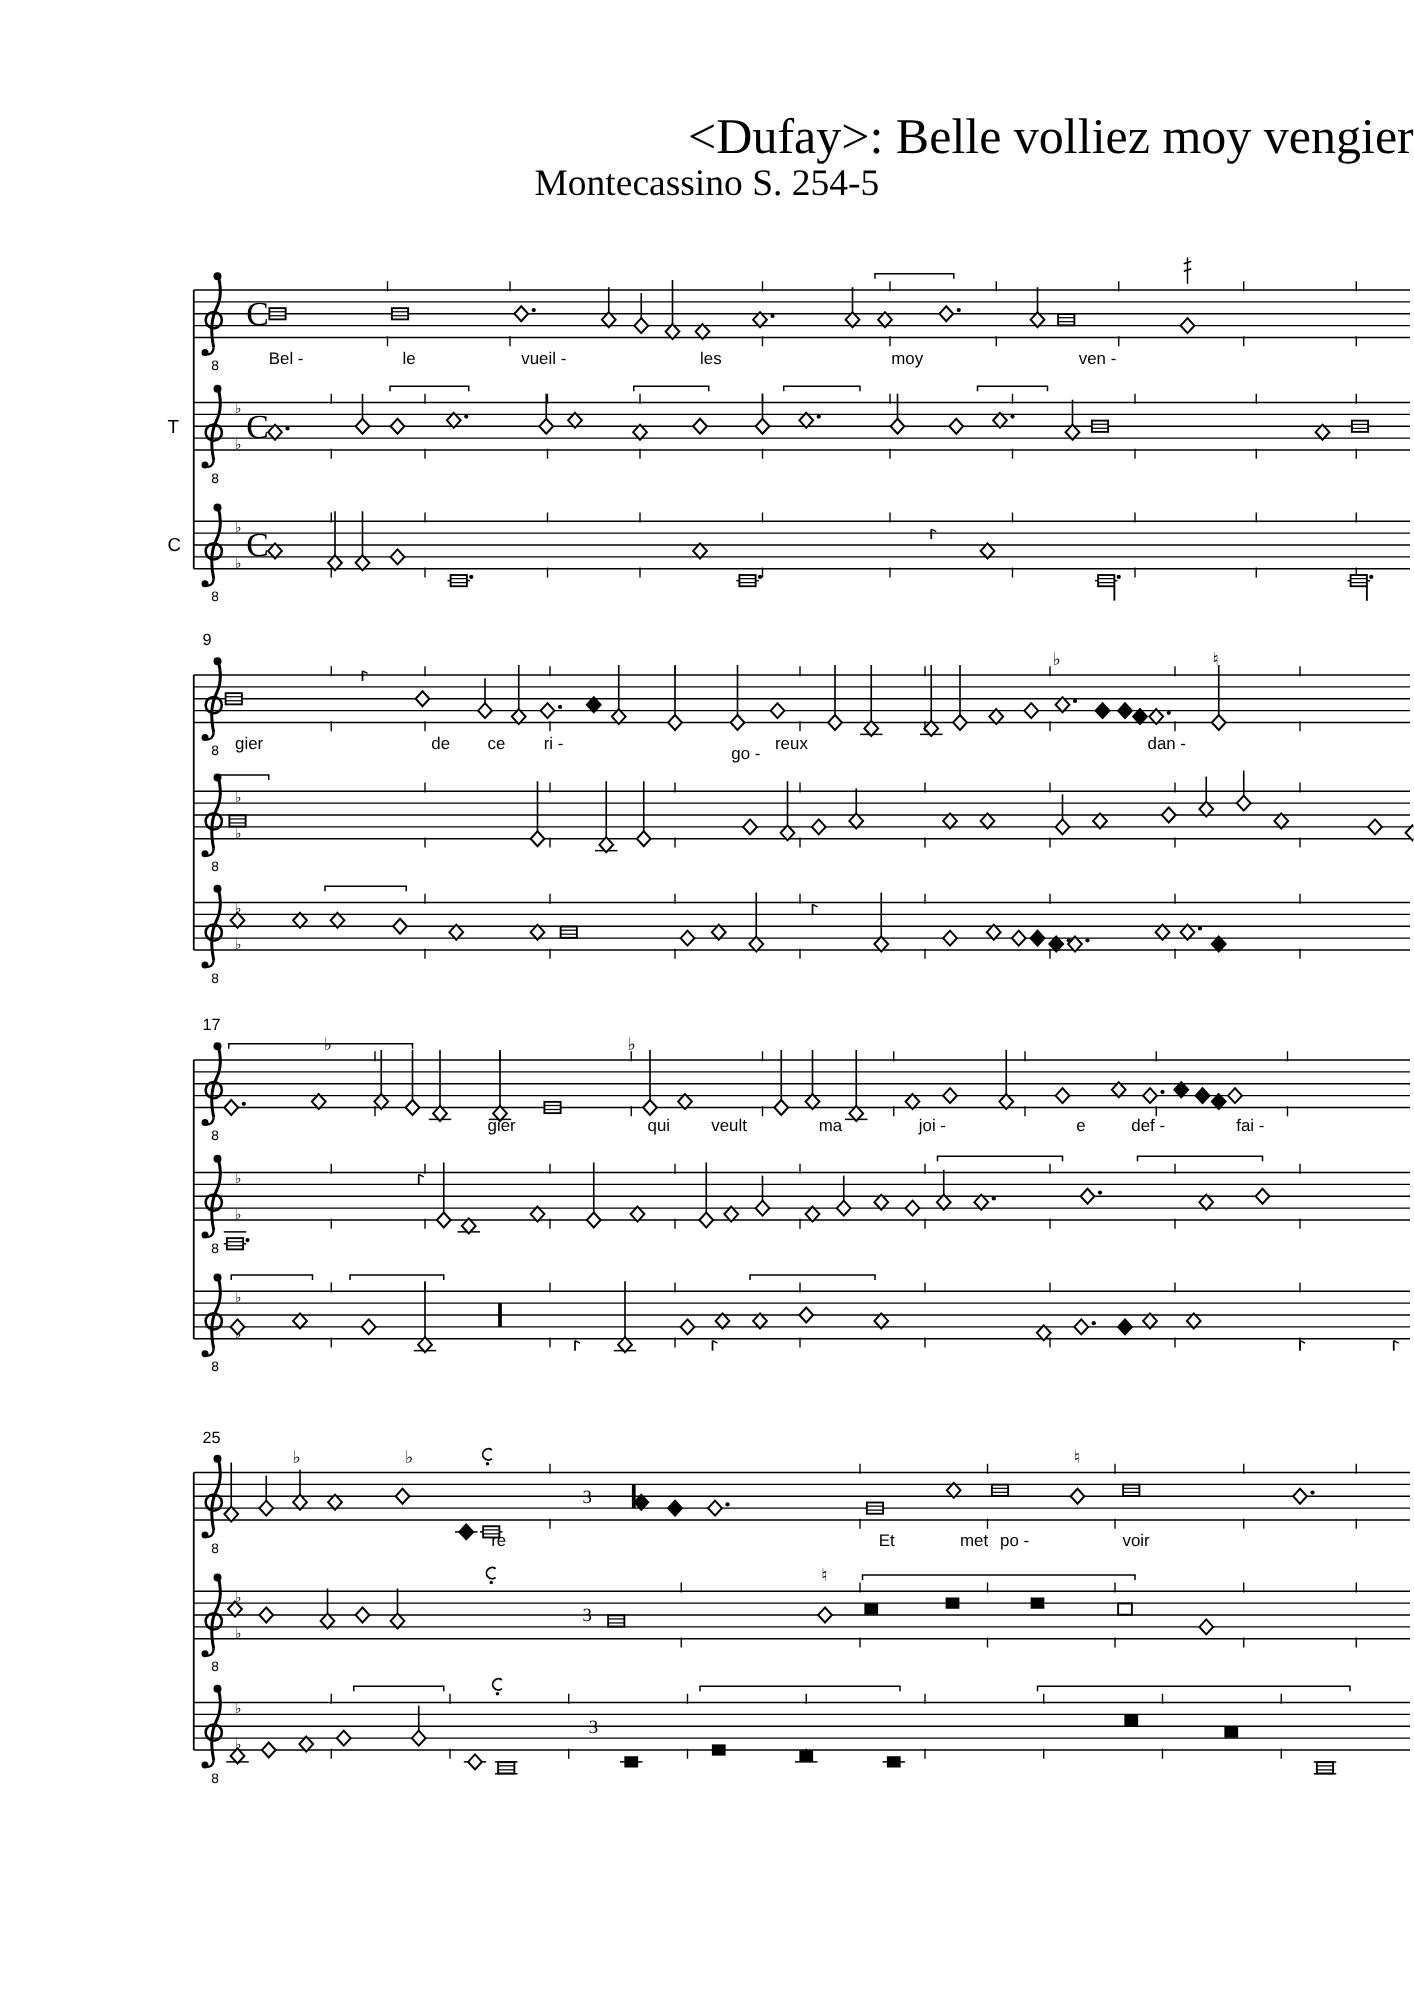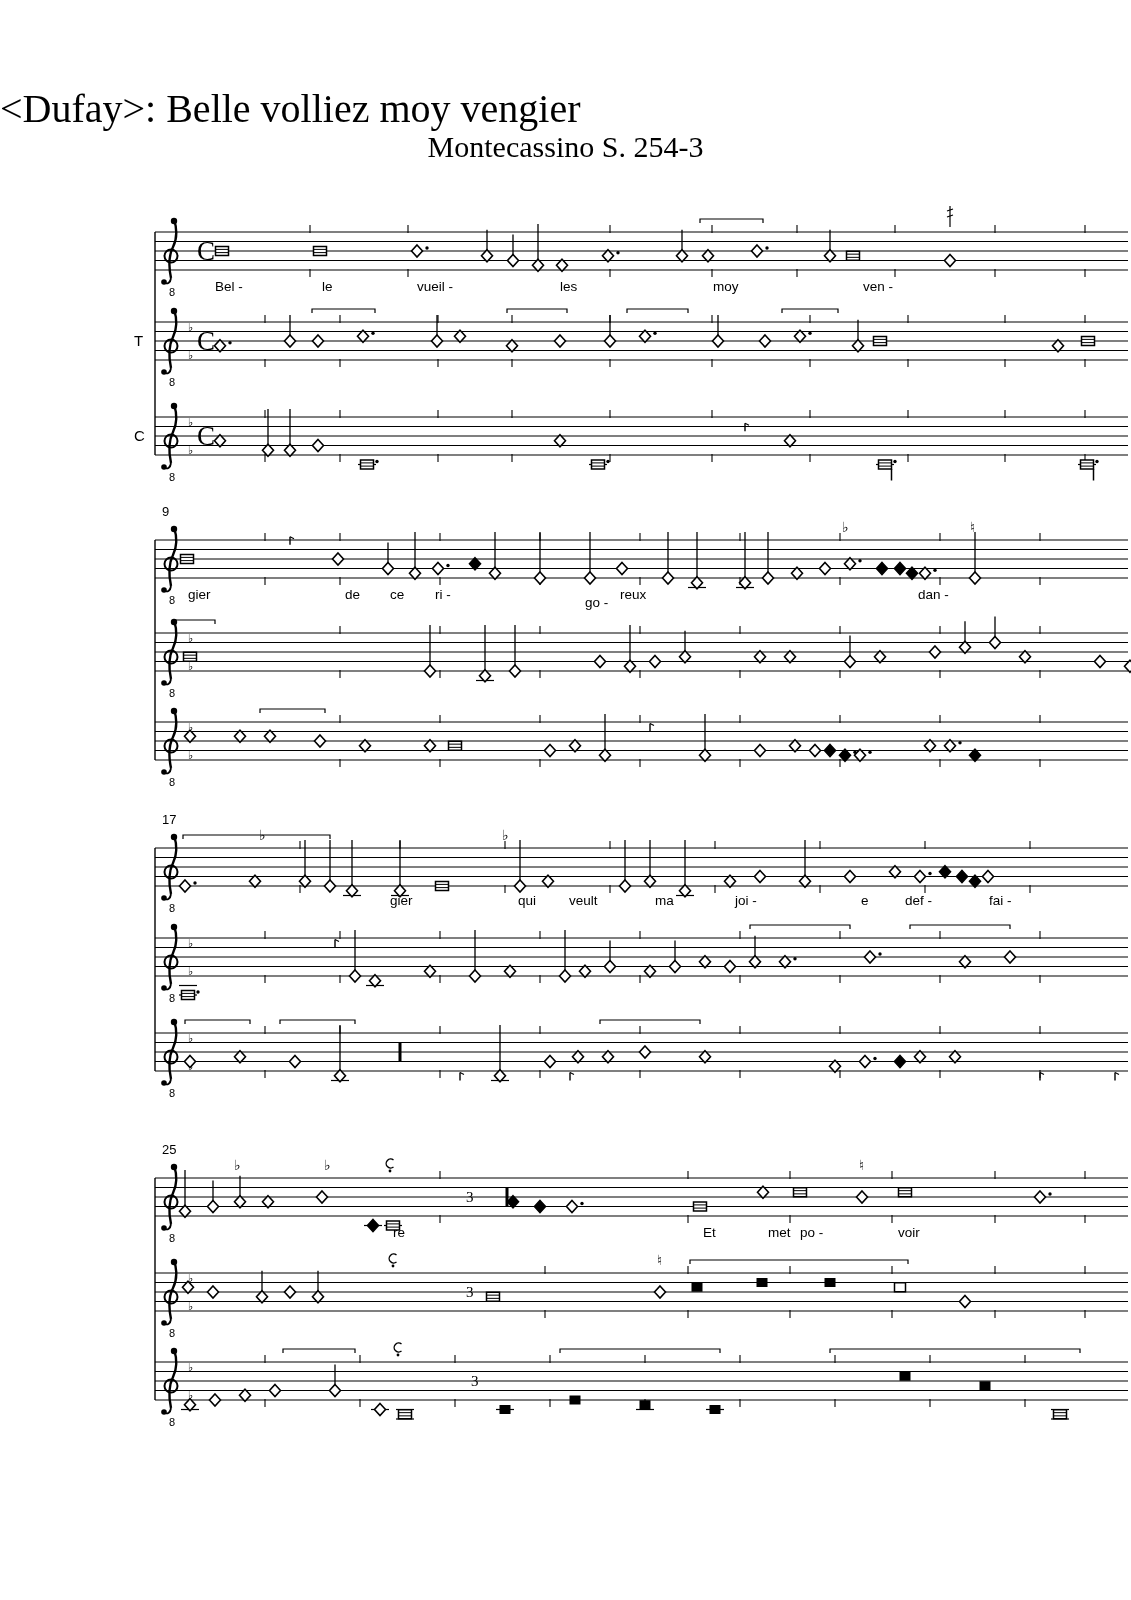--- a/index.html
+++ b/index.html
@@ -1,29 +1,29 @@
 <!DOCTYPE html>
 <html><head>
 <meta charset="utf-8">
 <style>
   html,body{margin:0;padding:0;background:#fff;}
   .page{position:relative;width:1131px;height:1600px;background:#ffffff;overflow:hidden;
         font-family:"Liberation Sans",sans-serif;color:#000;}
-  .title{position:absolute;top:88px;left:0;width:100%;text-align:left;
+  .title{position:absolute;top:88px;left:0;width:100%;text-align:right;
          font-family:"Liberation Serif",serif;font-size:40px;line-height:42px;font-weight:400;}
   .subtitle{position:absolute;top:130px;left:0;width:100%;text-align:center;
          font-family:"Liberation Serif",serif;font-size:30px;line-height:34px;font-weight:400;}
   svg text{user-select:none;}
 </style>
 </head>
 <body>
 
 <div class="page">
   <div class="title">&lt;Dufay&gt;: Belle volliez moy vengier</div>
-  <div class="subtitle">Montecassino S. 254-3</div>
+  <div class="subtitle">Montecassino S. 254-5</div>
   <svg id="score" width="1131" height="1600" viewBox="0 0 1131 1600" style="position:absolute;left:0;top:0;">
       <line x1="155" y1="232" x2="155" y2="455" stroke="#000000" stroke-width="1.4"></line>
       <line x1="155" y1="232" x2="1128" y2="232" stroke="#000000" stroke-width="1.1"></line>
       <line x1="155" y1="241.5" x2="1128" y2="241.5" stroke="#000000" stroke-width="1.1"></line>
       <line x1="155" y1="251" x2="1128" y2="251" stroke="#000000" stroke-width="1.1"></line>
       <line x1="155" y1="260.5" x2="1128" y2="260.5" stroke="#000000" stroke-width="1.1"></line>
       <line x1="155" y1="270" x2="1128" y2="270" stroke="#000000" stroke-width="1.1"></line>
       <path d="M 174 219 Q 179 235 173 247 Q 167 259 171 278" fill="none" stroke="#000000" stroke-width="2.4"></path>
       <circle cx="174" cy="221" r="3.2" fill="#000000"></circle>
       <circle cx="171" cy="256" r="6.5" fill="none" stroke="#000000" stroke-width="2"></circle>

